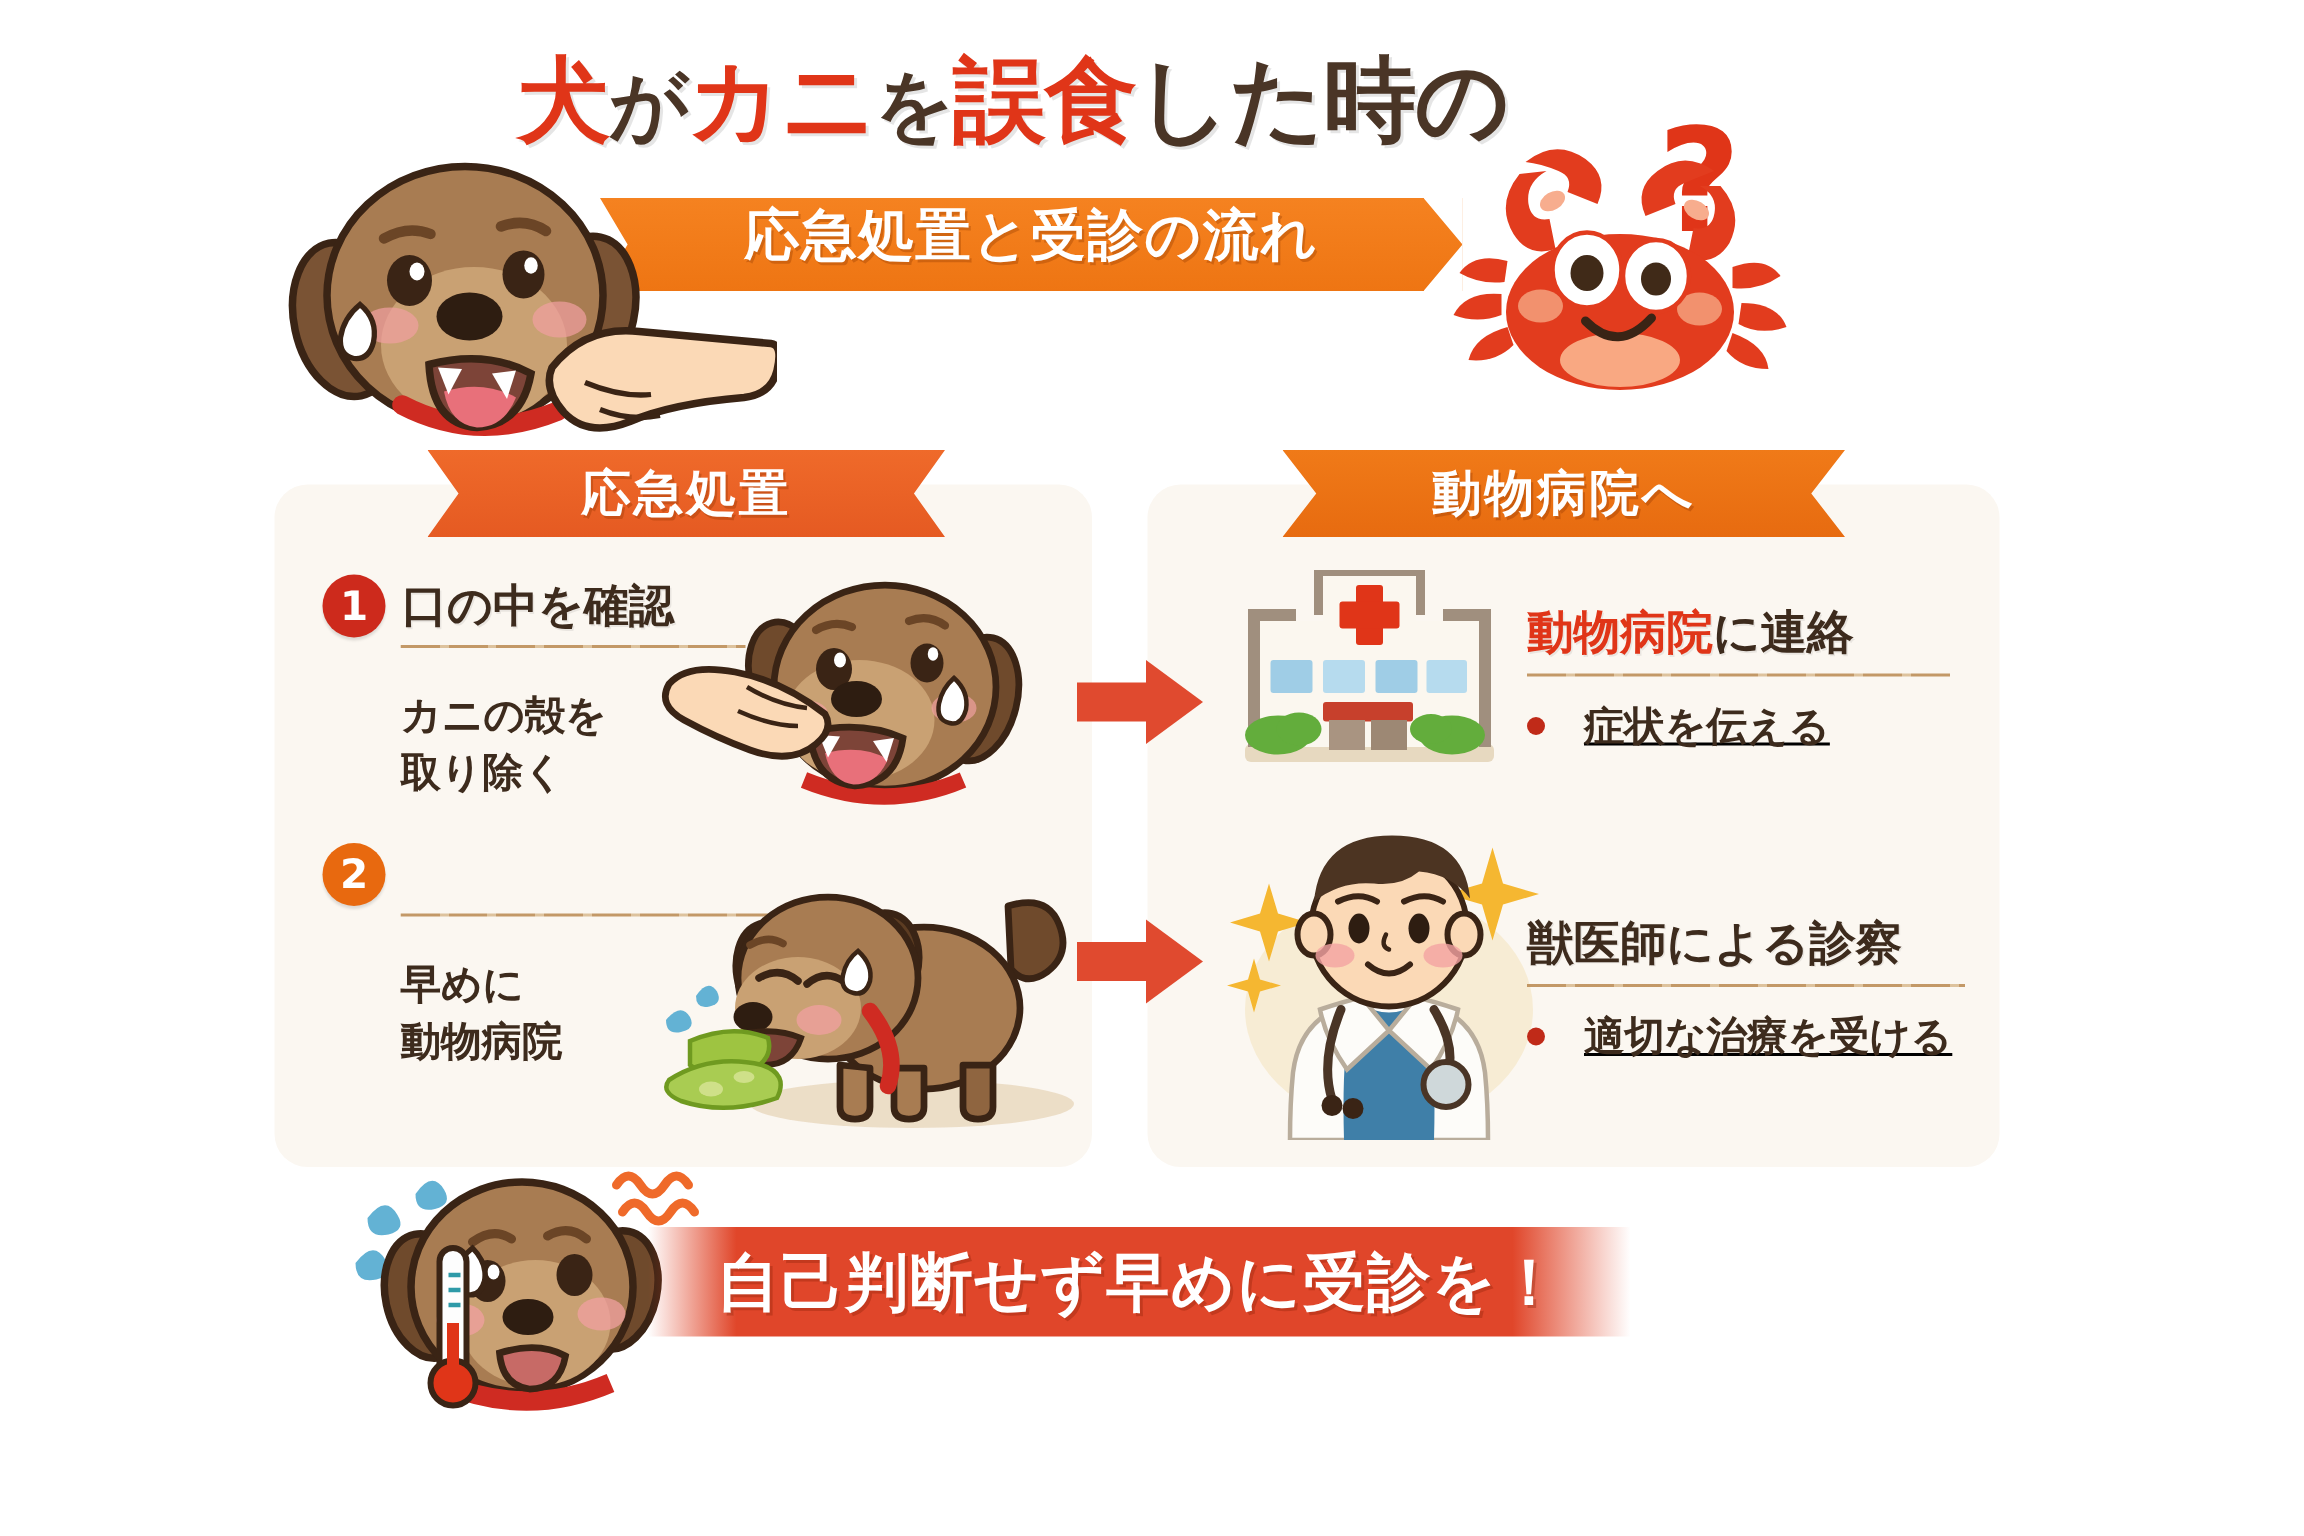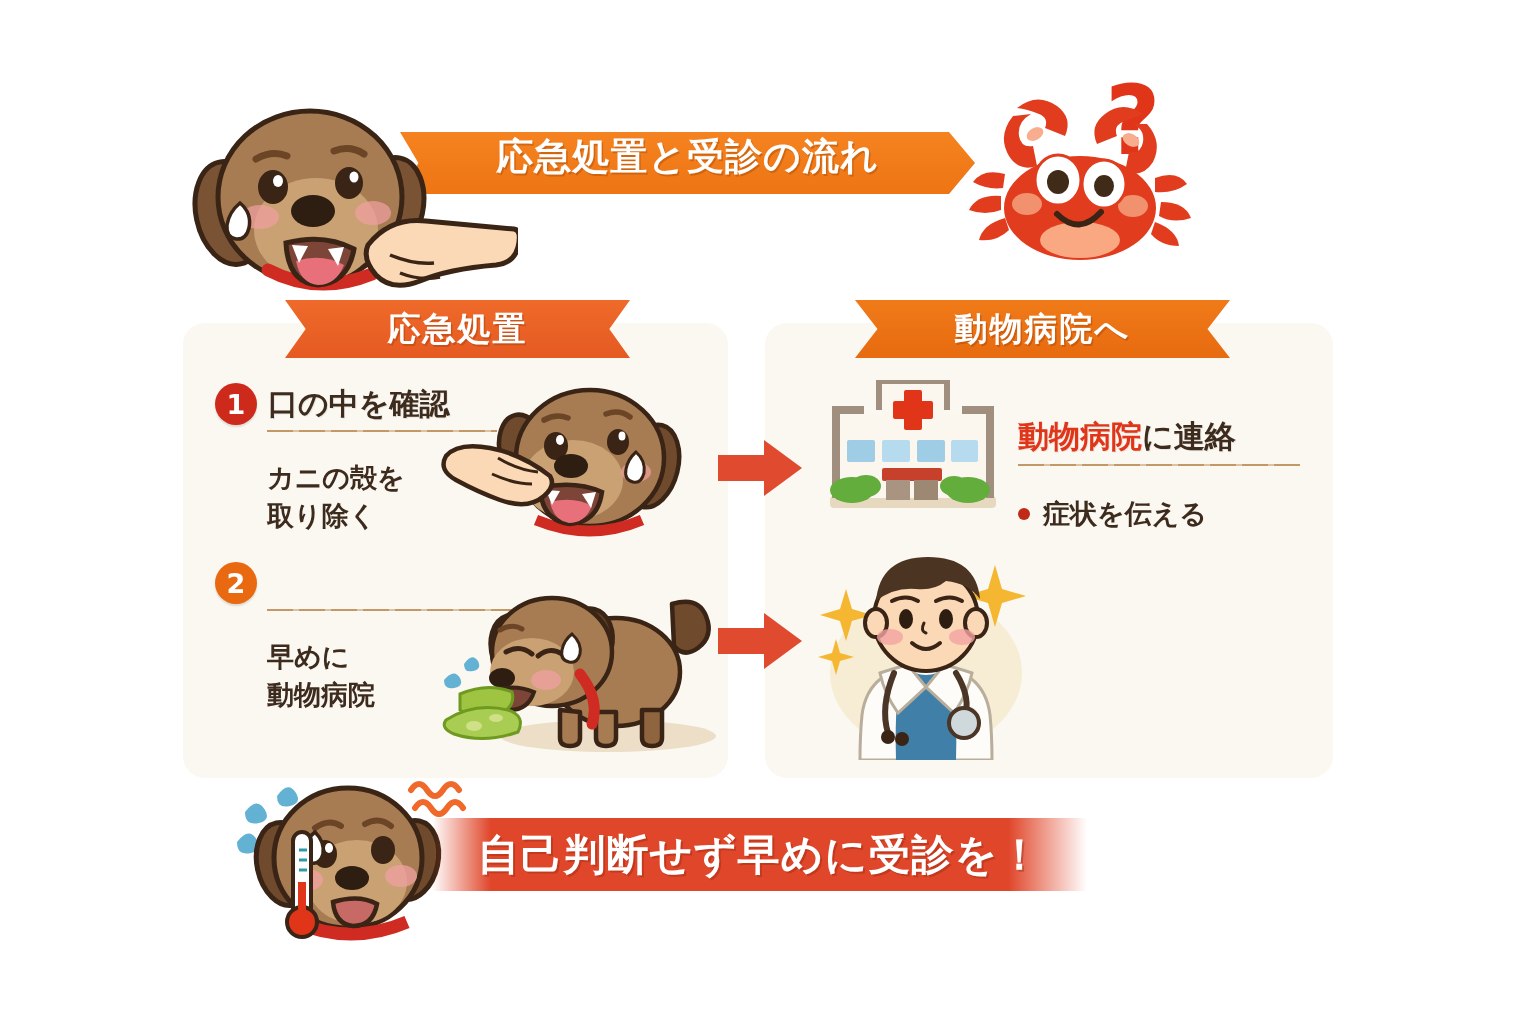--- a/index.html
+++ b/index.html
@@ -97,25 +97,25 @@
 
   
   .ritem{position:absolute;}
   .ritem-title{
     font-size:31px;font-weight:bold;color:#3d2b1d;white-space:nowrap;
     text-shadow:1px 1px 0 rgba(0,0,0,.07);
   }
   .ritem-title .hl{color:#e03518;}
   .ritem .divider{margin-top:6px;}
   .bullet-row{
-    display:flex;align-items:center;gap:13px;margin-top:30px;
+    display:flex;align-items:center;gap:26px;margin-top:15px;text-decoration:underline;
   }
   .dot{width:12px;height:12px;border-radius:50%;background:#c02a18;flex:none;}
   .bullet-text{font-size:27px;font-weight:bold;color:#3d2b1d;white-space:nowrap;}
-  #ritem1{left:1018px;top:416px;width:300px;}
+  #ritem1{left:1018px;top:401px;width:300px;}
   #ritem1 .divider{width:282px;}
   #ritem2{left:1018px;top:608px;width:310px;}
   #ritem2 .divider{width:292px;}
 
   
   .arrow{position:absolute;width:84px;height:56px;}
   .arrow .shaft{
     position:absolute;left:0;top:15px;width:52px;height:26px;background:#e04a2f;
   }
   .arrow .headtri{
@@ -145,20 +145,23 @@
   #dog-vomit{left:440px;top:560px;width:300px;height:200px;}
   #hospital{left:820px;top:368px;width:185px;height:165px;}
   #vet{left:818px;top:545px;width:215px;height:215px;}
   #dog-sick{left:215px;top:770px;width:260px;height:190px;}
 </style>
 </head>
 <body>
 
 <div class="stage">
 
+  <div class="title">
+    <span class="t-red">犬</span><span class="t-dark t-sm">が</span><span class="t-red">カニ</span><span class="t-dark t-sm">を</span><span class="t-red">誤食</span><span class="t-dark">した時の</span>
+  </div>
 
   <div class="subribbon">
     <span><span>応急処置</span><span class="sub-sm">と</span><span>受診</span><span class="sub-sm">の</span><span>流れ</span></span>
   </div>
 
   <svg class="ill" id="dog-hero" viewBox="0 0 350 215">
     <g stroke="#3a2415" stroke-width="5" stroke-linejoin="round" stroke-linecap="round">
       <ellipse cx="62" cy="118" rx="34" ry="52" fill="#7a5334" transform="rotate(-12 62 118)"></ellipse>
       <ellipse cx="222" cy="112" rx="33" ry="50" fill="#7a5334" transform="rotate(12 222 112)"></ellipse>
       <ellipse cx="142" cy="102" rx="92" ry="86" fill="#a87c52"></ellipse>
@@ -373,20 +376,28 @@
     <path d="M106 78 q-4 8 2 10" stroke="#3a2415" stroke-width="3" fill="none" stroke-linecap="round"></path>
     <g fill="none" stroke="#4a3526" stroke-width="6" stroke-linecap="round">
       <path d="M76 128 q-14 34 -6 60"></path>
       <path d="M138 128 q16 26 8 46"></path>
     </g>
     <circle cx="70" cy="192" r="7" fill="#3a2415"></circle>
     <circle cx="84" cy="194" r="7" fill="#3a2415"></circle>
     <circle cx="146" cy="178" r="15" fill="#cfd8da" stroke="#4a3526" stroke-width="4"></circle>
   </svg>
 
+  <div class="ritem" id="ritem2">
+    <div class="ritem-title"><span>獣医師</span><span>による診察</span></div>
+    <div class="divider"></div>
+    <div class="bullet-row">
+      <div class="dot"></div>
+      <div class="bullet-text">適切な治療を受ける</div>
+    </div>
+  </div>
 
   <svg class="ill" id="dog-sick" viewBox="0 0 260 190">
     <g fill="none" stroke="#ef6a2a" stroke-width="6" stroke-linecap="round">
       <path d="M196 20 q8 -12 16 0 q8 12 16 0 q8 -12 16 0"></path>
       <path d="M200 38 q8 -12 16 0 q8 12 16 0 q8 -12 16 0"></path>
     </g>
     <g fill="#63b2d4">
       <path d="M30 42 q12 -16 20 -2 q6 10 -6 13 q-14 3 -14 -11z"></path>
       <path d="M62 26 q11 -16 19 -3 q6 10 -6 13 q-13 3 -13 -10z"></path>
       <path d="M22 72 q12 -16 20 -2 q6 10 -6 13 q-14 3 -14 -11z"></path>

